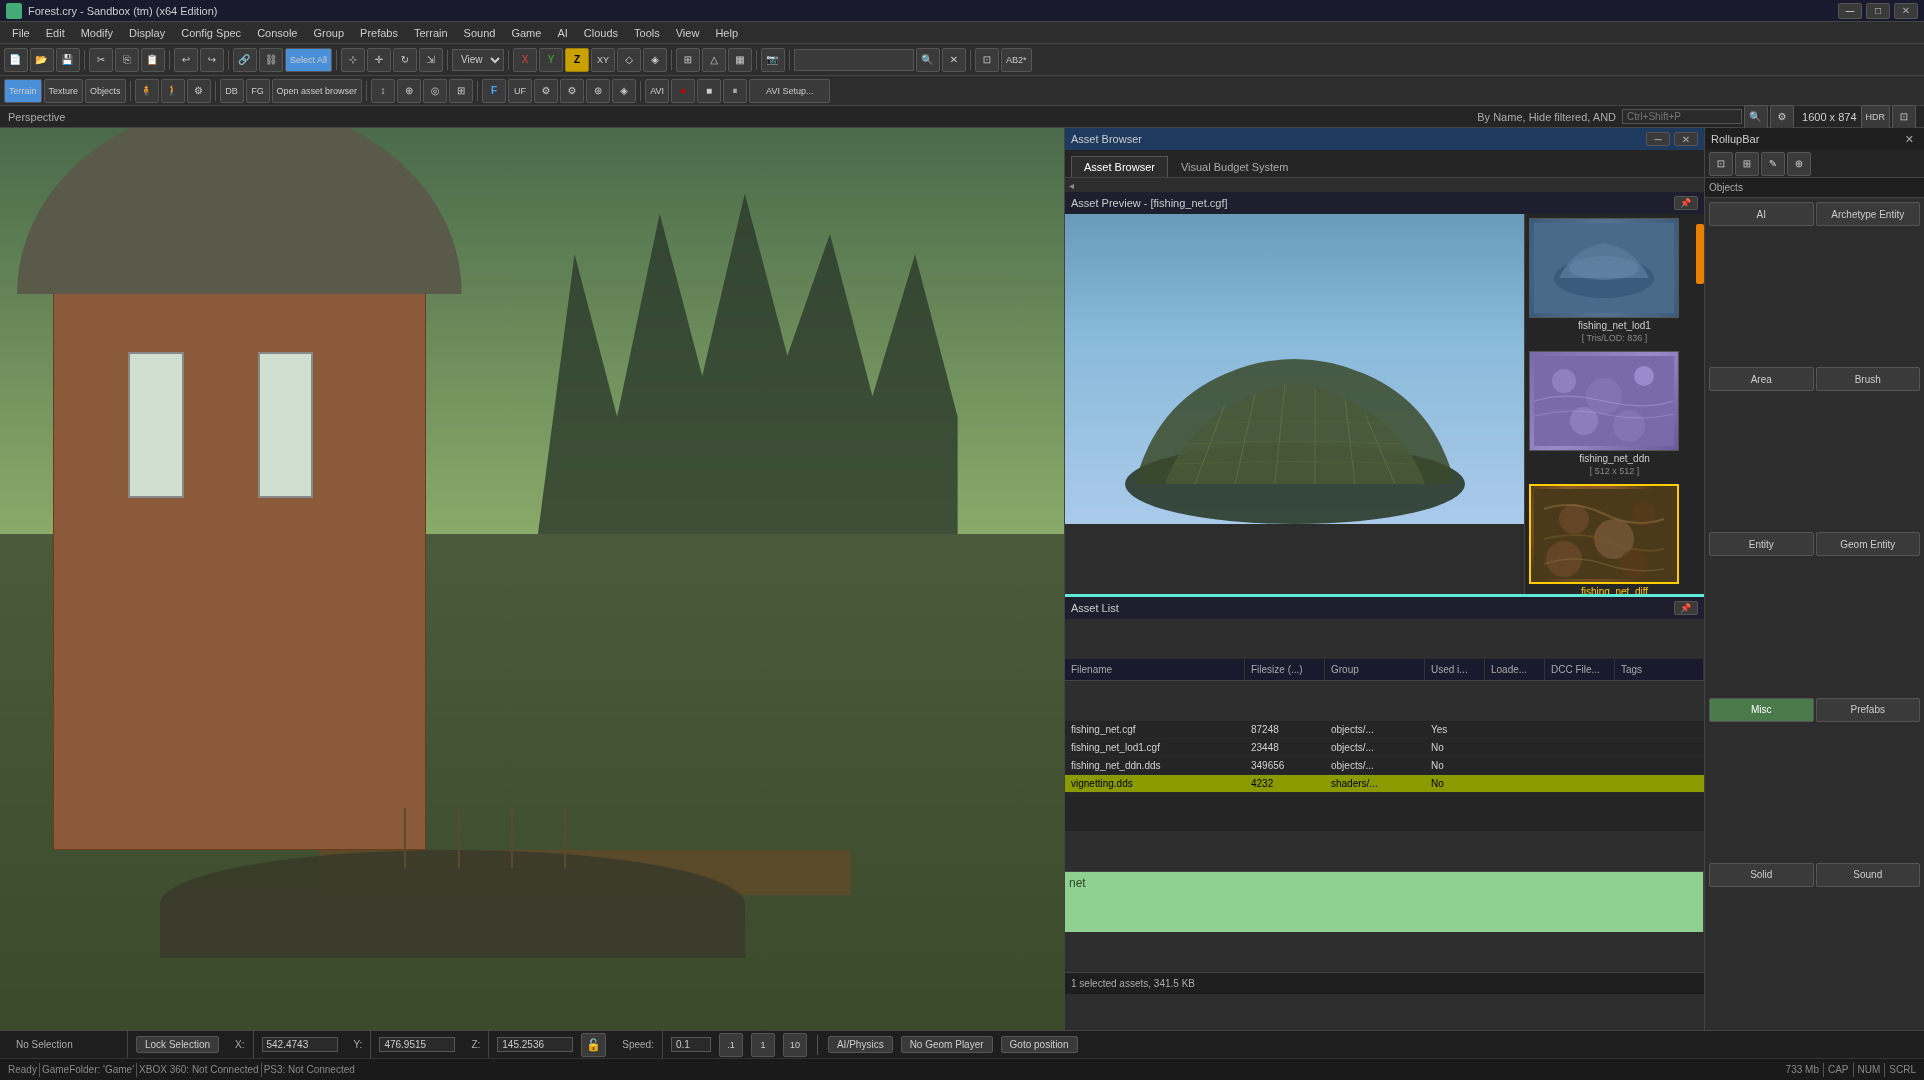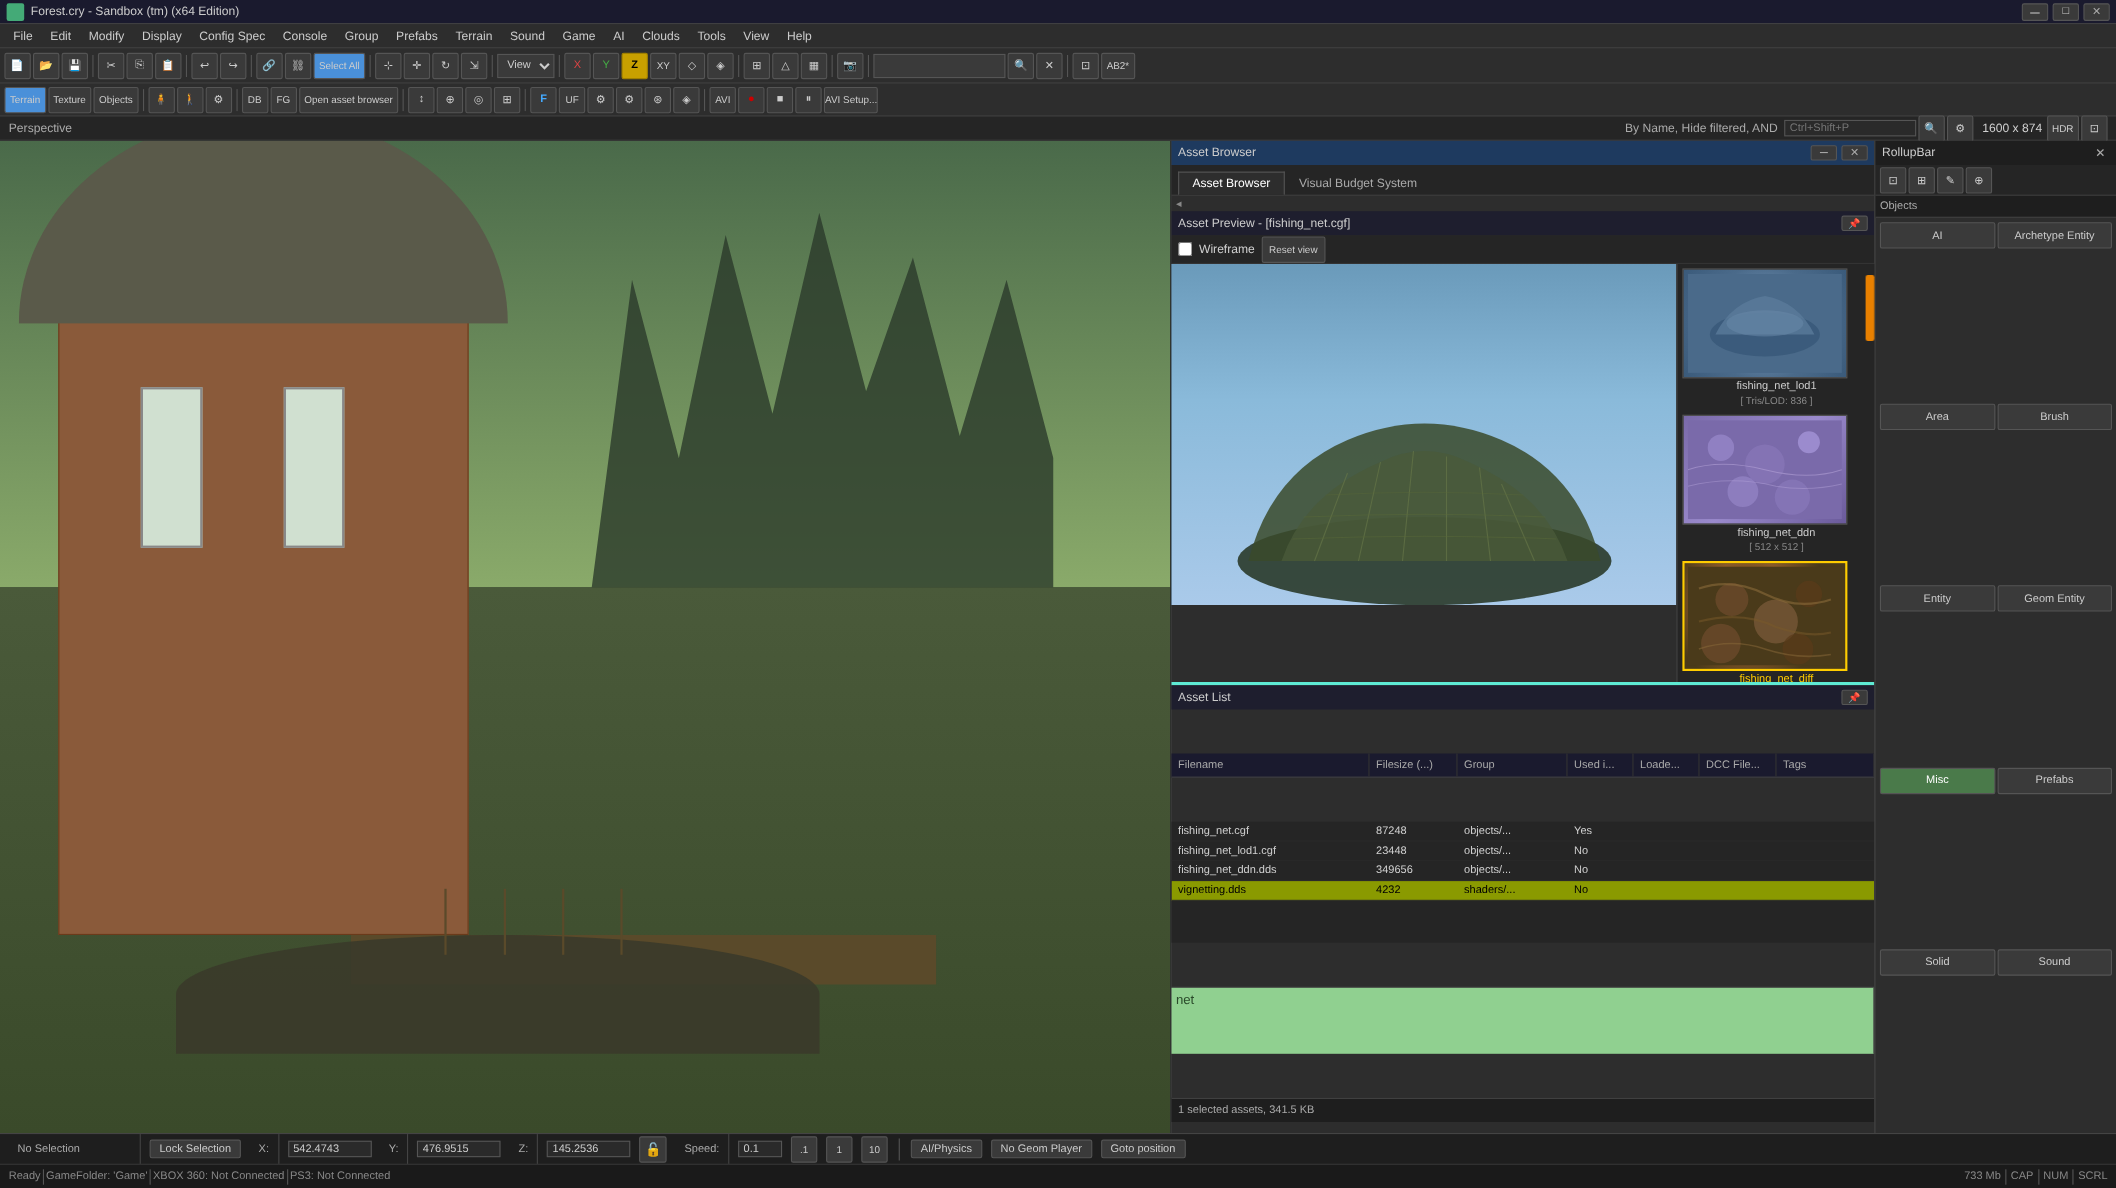--- a/index.html
+++ b/index.html
@@ -205,21 +205,21 @@
   <div class="tb-btn" style="font-size:9px;">UF</div>
   <div class="tb-btn">⚙</div>
   <div class="tb-btn">⚙</div>
   <div class="tb-btn">⊛</div>
   <div class="tb-btn">◈</div>
   <div class="tb-sep"></div>
   <div class="tb-btn" style="font-size:9px;padding:0 4px;">AVI</div>
   <div class="tb-btn" style="color:#c00;">●</div>
   <div class="tb-btn">■</div>
   <div class="tb-btn">⏸</div>
-  <div class="tb-btn" style="font-size:9px;padding:0 0;">AVI Setup...</div>
+  <div class="tb-btn" style="font-size:9px;padding:0 16px;">AVI Setup...</div>
 </div>
 
 <div id="viewport-header">
   <span>Perspective</span>
   <div style="flex:1"></div>
   <span style="margin-right:6px;">By Name, Hide filtered, AND</span>
   <input type="text" style="width: 120px; background: rgb(42, 42, 42); border: 1px solid rgb(85, 85, 85); color: rgb(204, 204, 204); font-size: 10px; padding: 1px 4px;" placeholder="Ctrl+Shift+P">
   <div class="tb-btn" style="margin-left:2px;">🔍</div>
   <div class="tb-btn" style="margin-left:2px;">⚙</div>
   <div style="margin-left:8px;">1600 x 874</div>
@@ -271,25 +271,20 @@
 
     <div style="display:flex;flex:1;flex-direction:column;min-height:0;">
 
       <div id="preview-header">
         <span>Asset Preview - [fishing_net.cgf]</span>
         <div style="display:flex;gap:4px;align-items:center;">
           <div class="tb-btn" style="width:14px;height:14px;font-size:9px;">📌</div>
         </div>
       </div>
 
-      <div id="preview-toolbar">
-        <input type="checkbox" style="">
-        <label>Wireframe</label>
-        <div class="tb-btn" style="font-size:9px;padding:0 6px;">Reset view</div>
-      </div>
 
       <div style="display:flex;flex:1;min-height:0;max-height:380px;">
 
         <div id="preview-canvas" style="flex:1;background:#5a8ab0;position:relative;overflow:hidden;display:flex;align-items:flex-end;justify-content:center;">
 
           <div style="position:absolute;top:0;left:0;right:0;bottom:0;background:linear-gradient(180deg,#6a9aba 0%,#8abada 40%,#aacaea 100%);"></div>
 
           <svg style="position:absolute;bottom:0;left:50%;transform:translateX(-50%);z-index:2;" width="380" height="250" viewBox="0 0 380 250">
 
             <ellipse cx="190" cy="210" rx="170" ry="40" fill="#2a3a2a" opacity="0.9"></ellipse>

